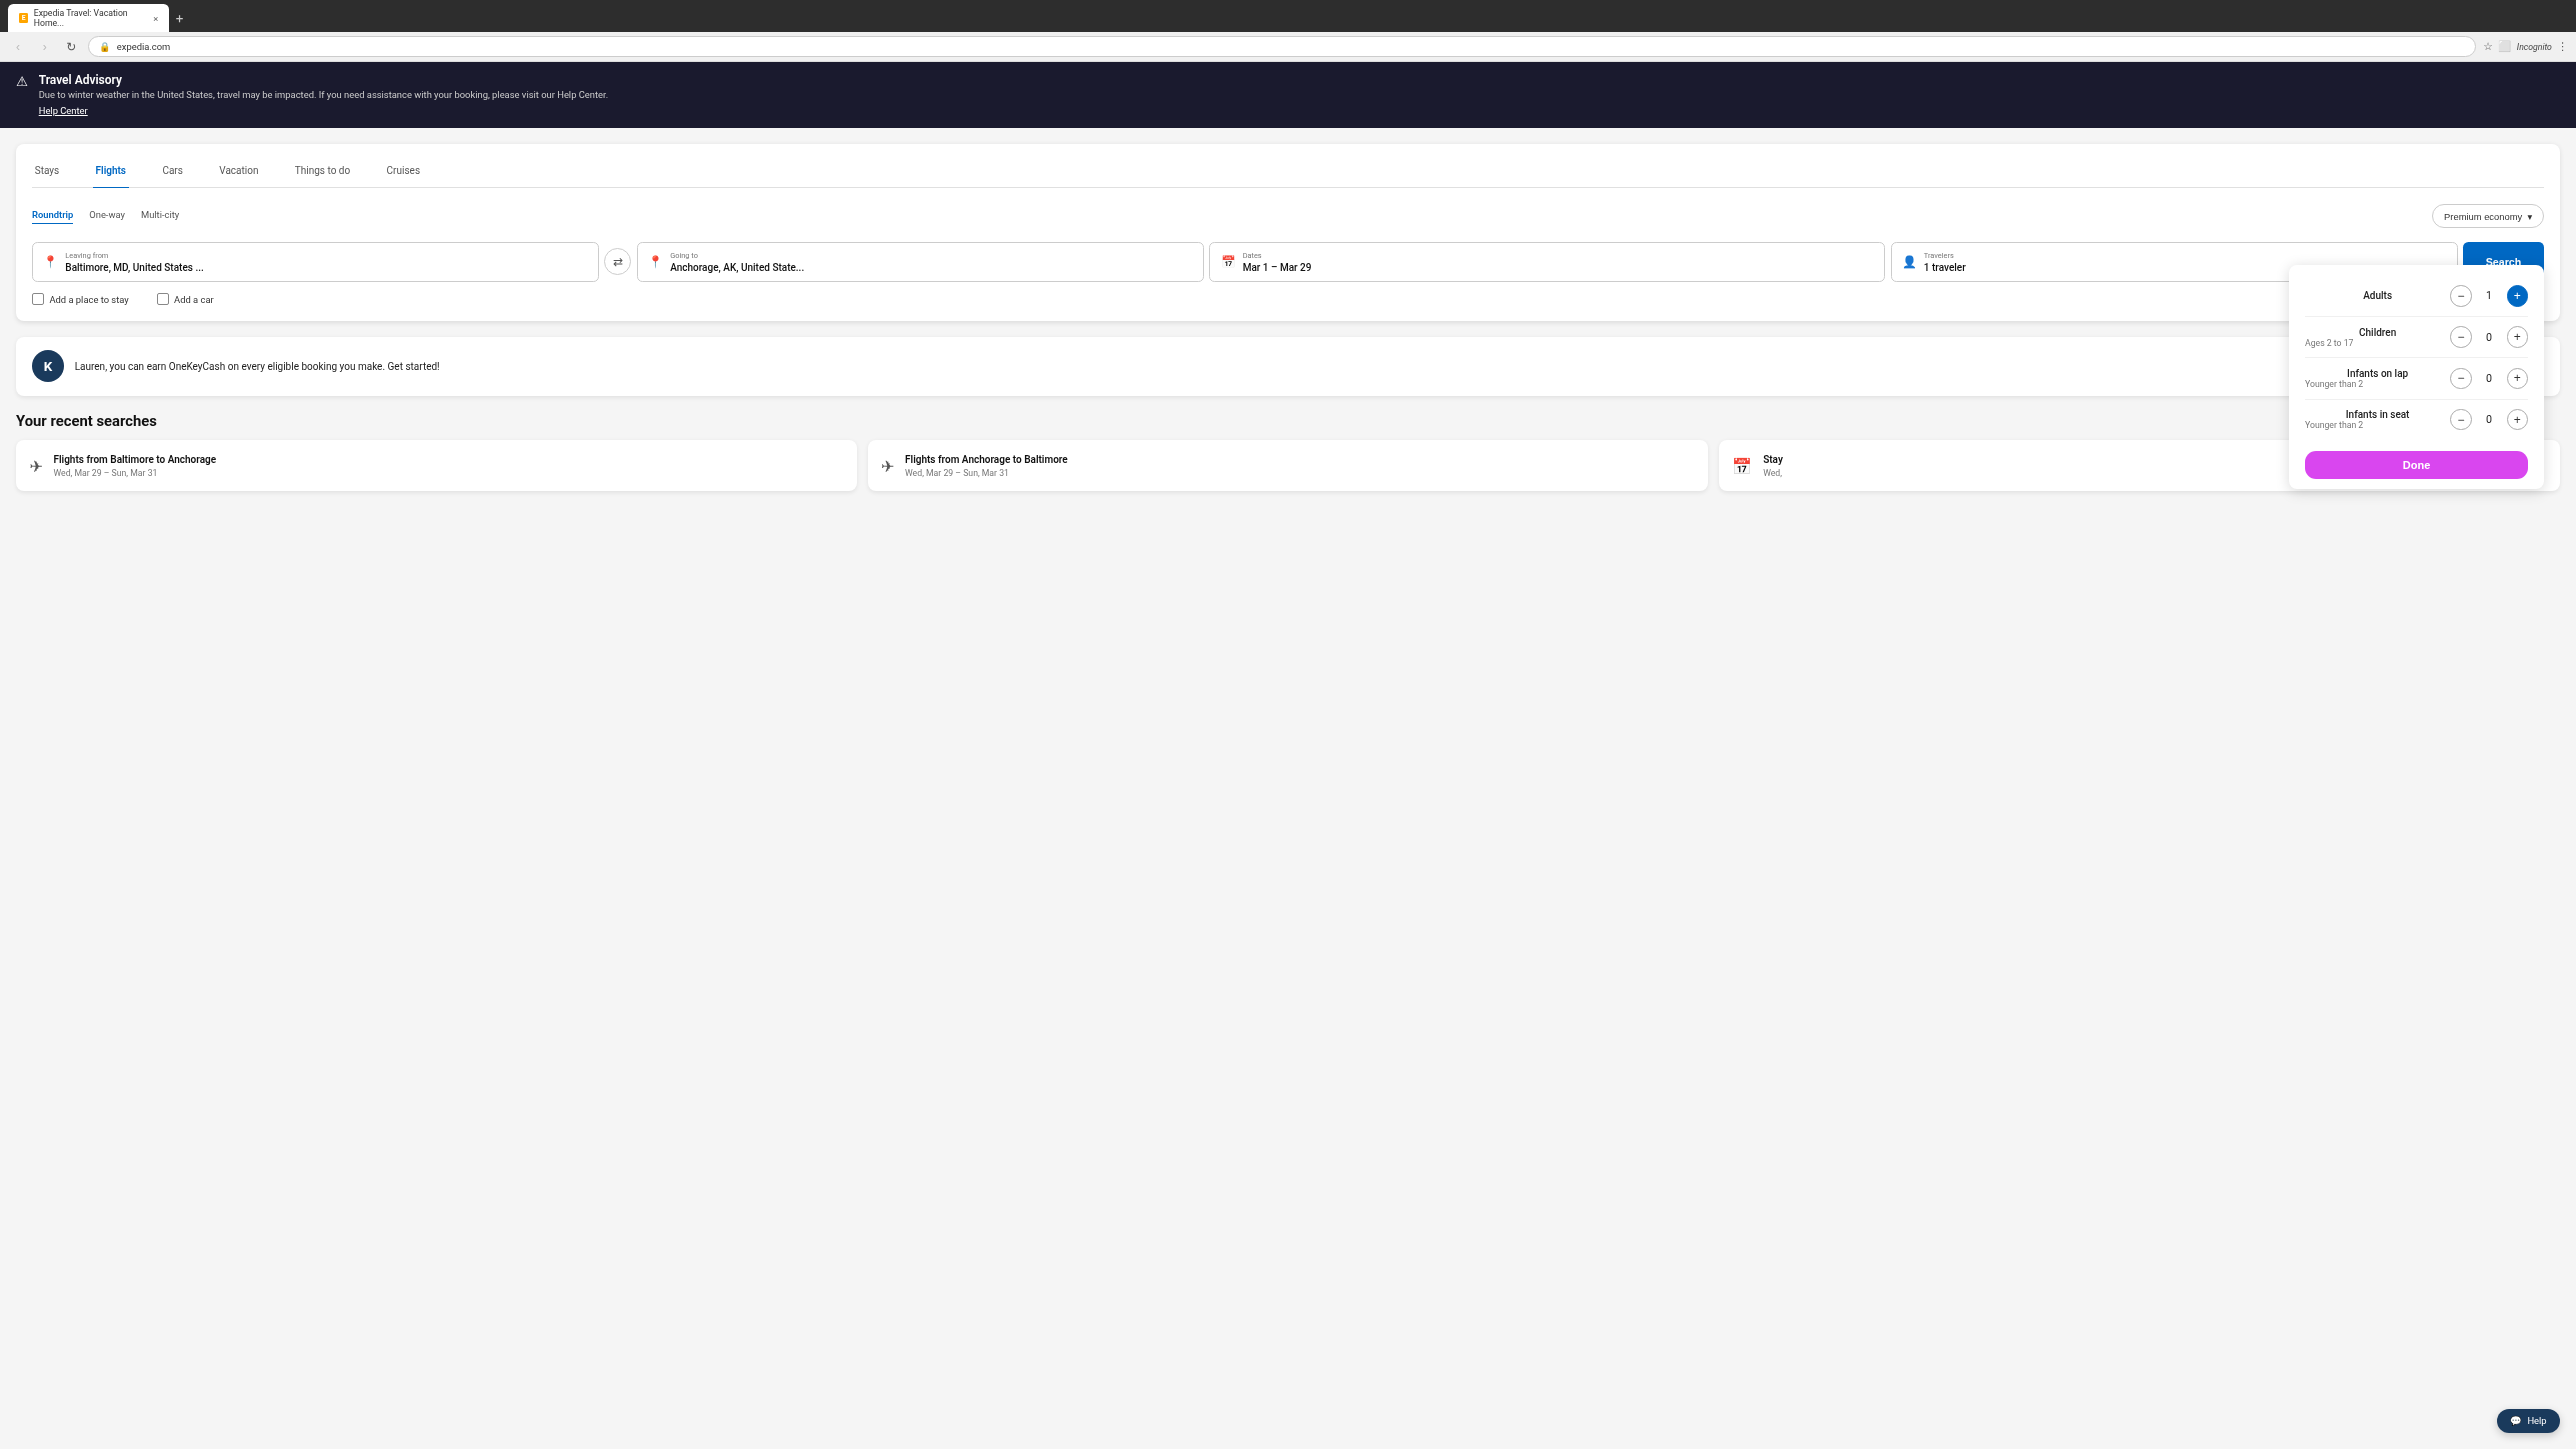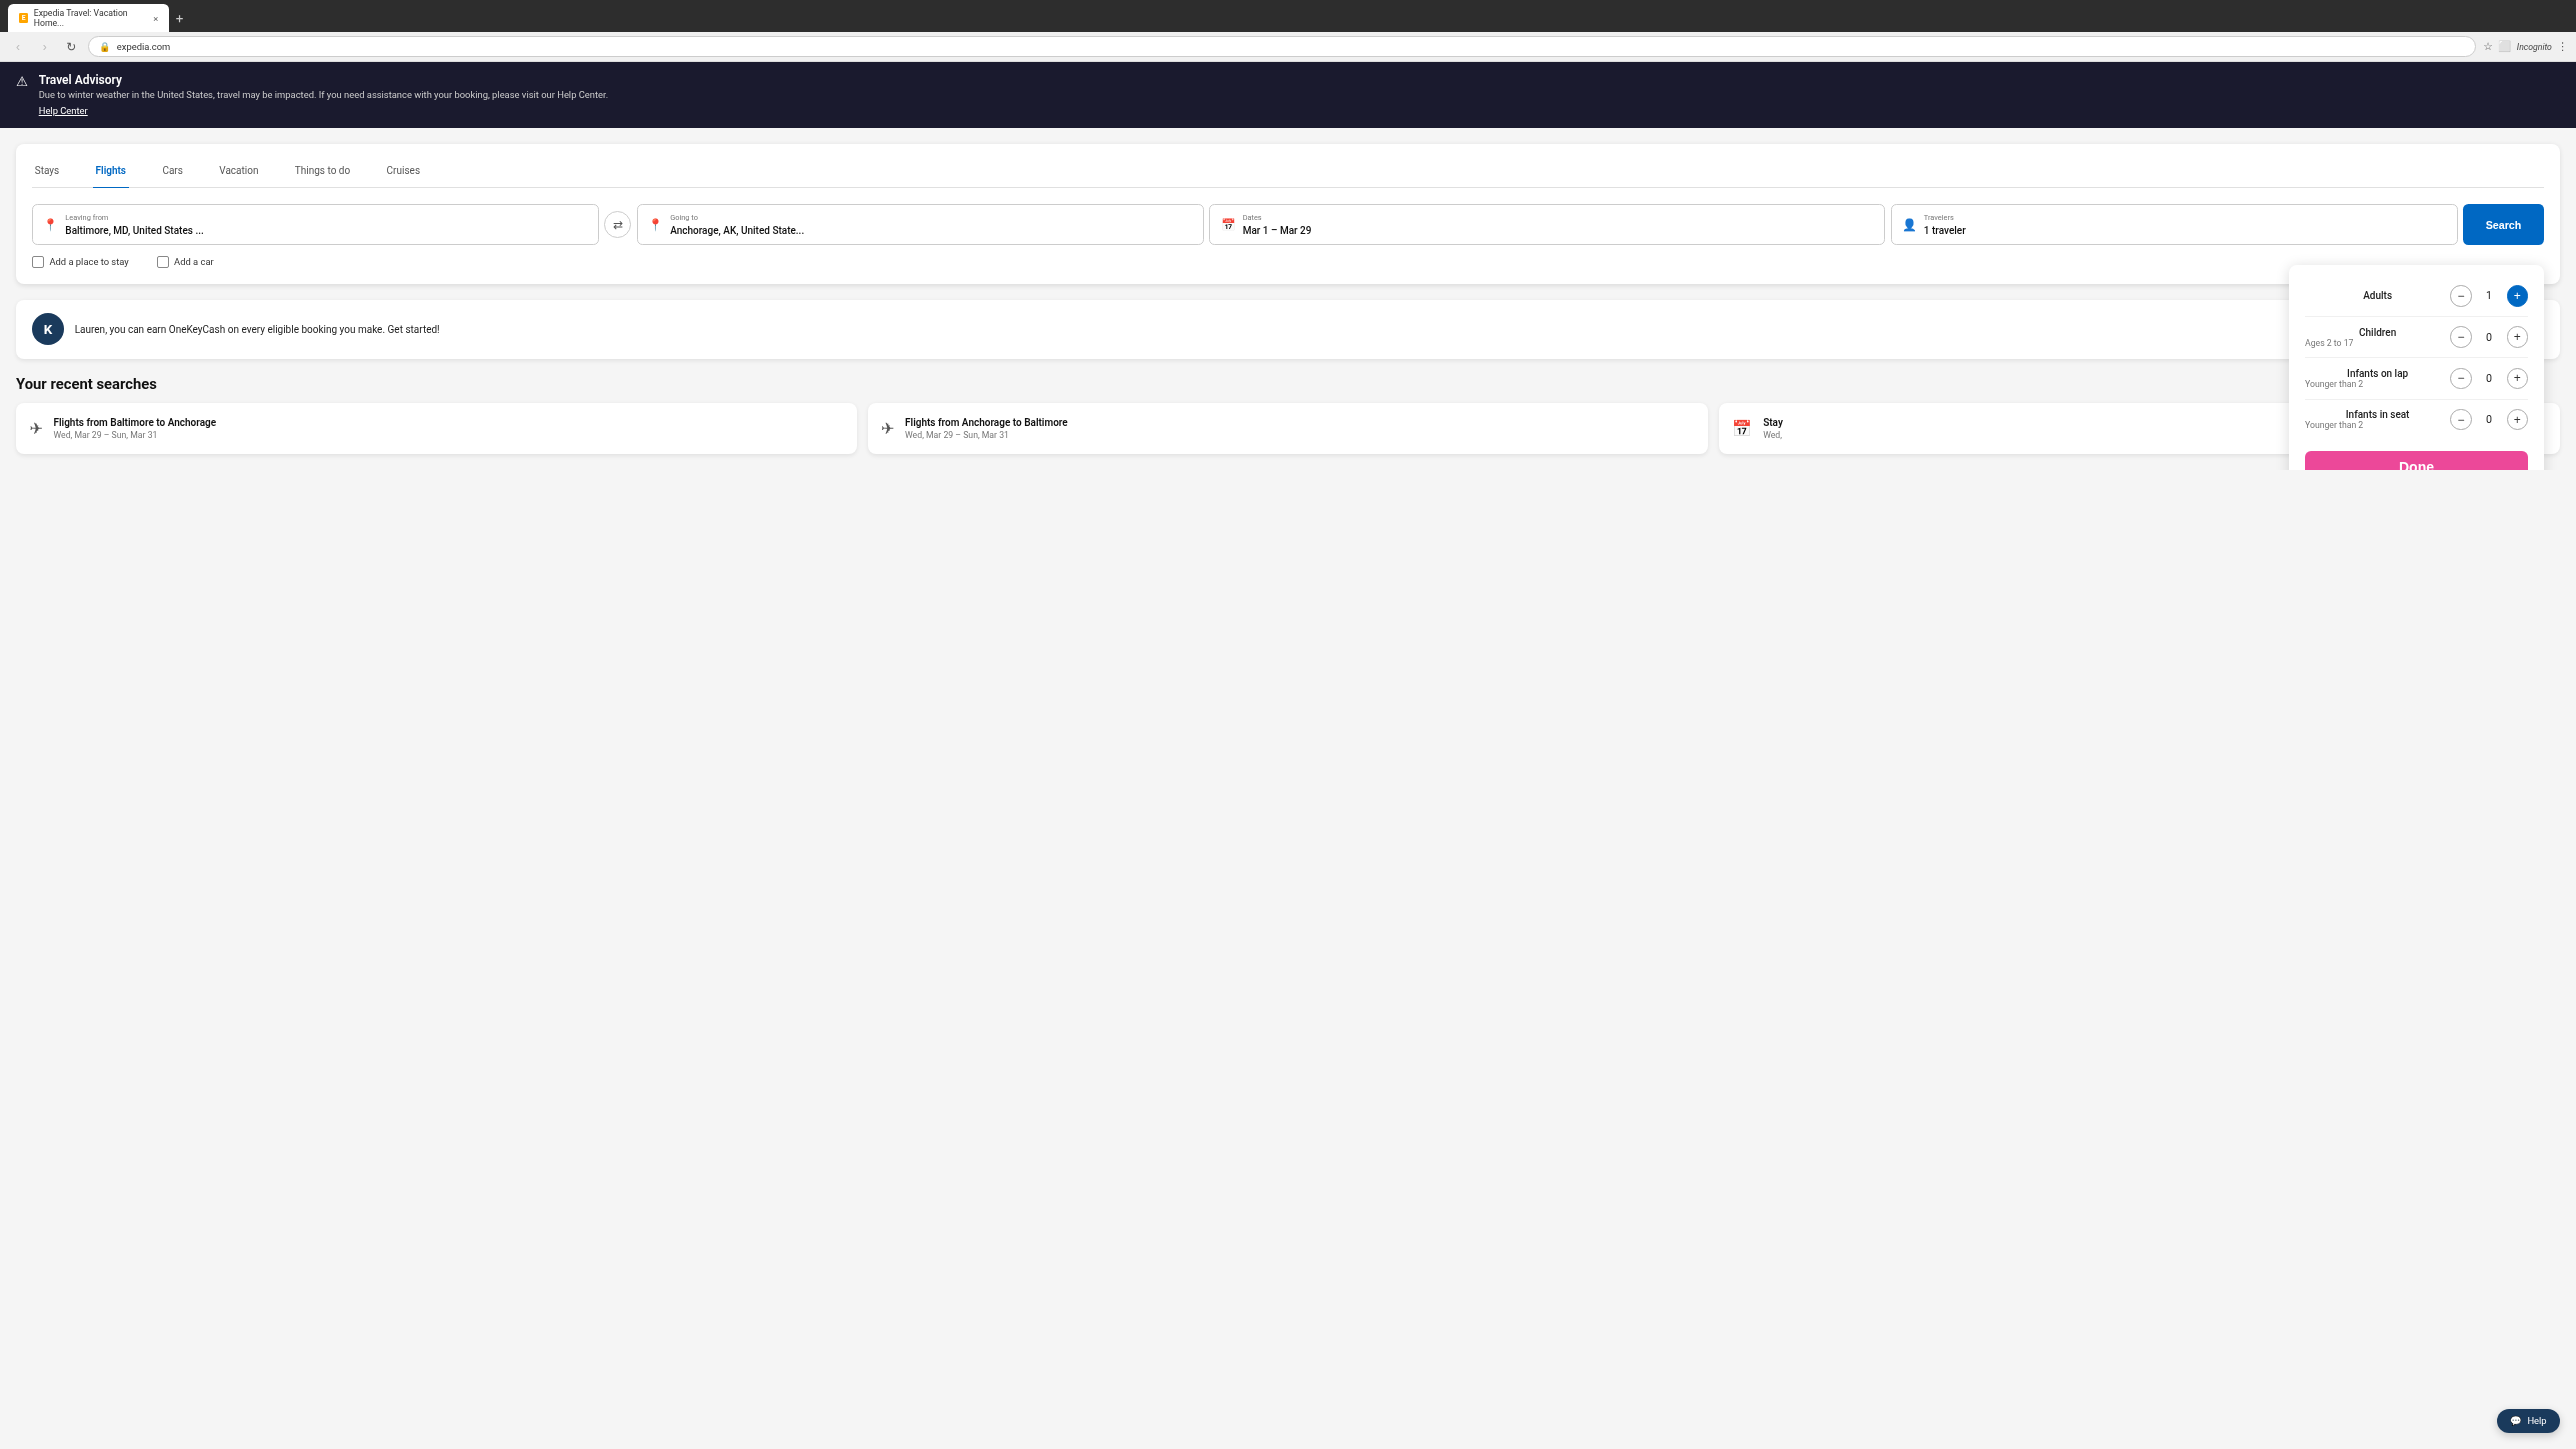--- a/index.html
+++ b/index.html
@@ -255,26 +255,26 @@
       display: flex; align-items: center; justify-content: center;
       color: #333;
     }
     .count-btn.active {
       border-color: #0068c3;
       background: #0068c3;
       color: #fff;
     }
     .count-value { font-size: 10.7px; color: #222; min-width: 13.4px; text-align: center; }
     .done-btn {
-      background: #ec4899;
+      background: #d946ef;
       color: #fff;
       border: none;
-      border-radius: 6px;
+      border-radius: 11px;
       padding: 8px 21.5px;
-      font-size: 14px;
+      font-size: 11px;
       font-weight: 600;
       cursor: pointer;
       margin-top: 10.7px;
       width: 100%;
     }
 
     
     .onekey-banner {
       background: #fff;
       border-radius: 8px;
@@ -378,20 +378,29 @@
 
     <div class="widget-tabs">
       <div class="widget-tab">Stays</div>
       <div class="widget-tab active">Flights</div>
       <div class="widget-tab">Cars</div>
       <div class="widget-tab">Vacation</div>
       <div class="widget-tab">Things to do</div>
       <div class="widget-tab">Cruises</div>
     </div>
 
+    <div class="trip-type-row">
+      <div class="trip-type-option active">Roundtrip</div>
+      <div class="trip-type-option">One-way</div>
+      <div class="trip-type-option">Multi-city</div>
+      <button class="cabin-class-btn">
+        <span>Premium economy</span>
+        <span>▾</span>
+      </button>
+    </div>
 
     <div class="search-fields">
 
       <div class="field-group">
         <div class="field-with-icon">
           <span class="field-icon">📍</span>
           <div>
             <div class="field-label">Leaving from</div>
             <div class="field-value">Baltimore, MD, United States ...</div>
           </div>

